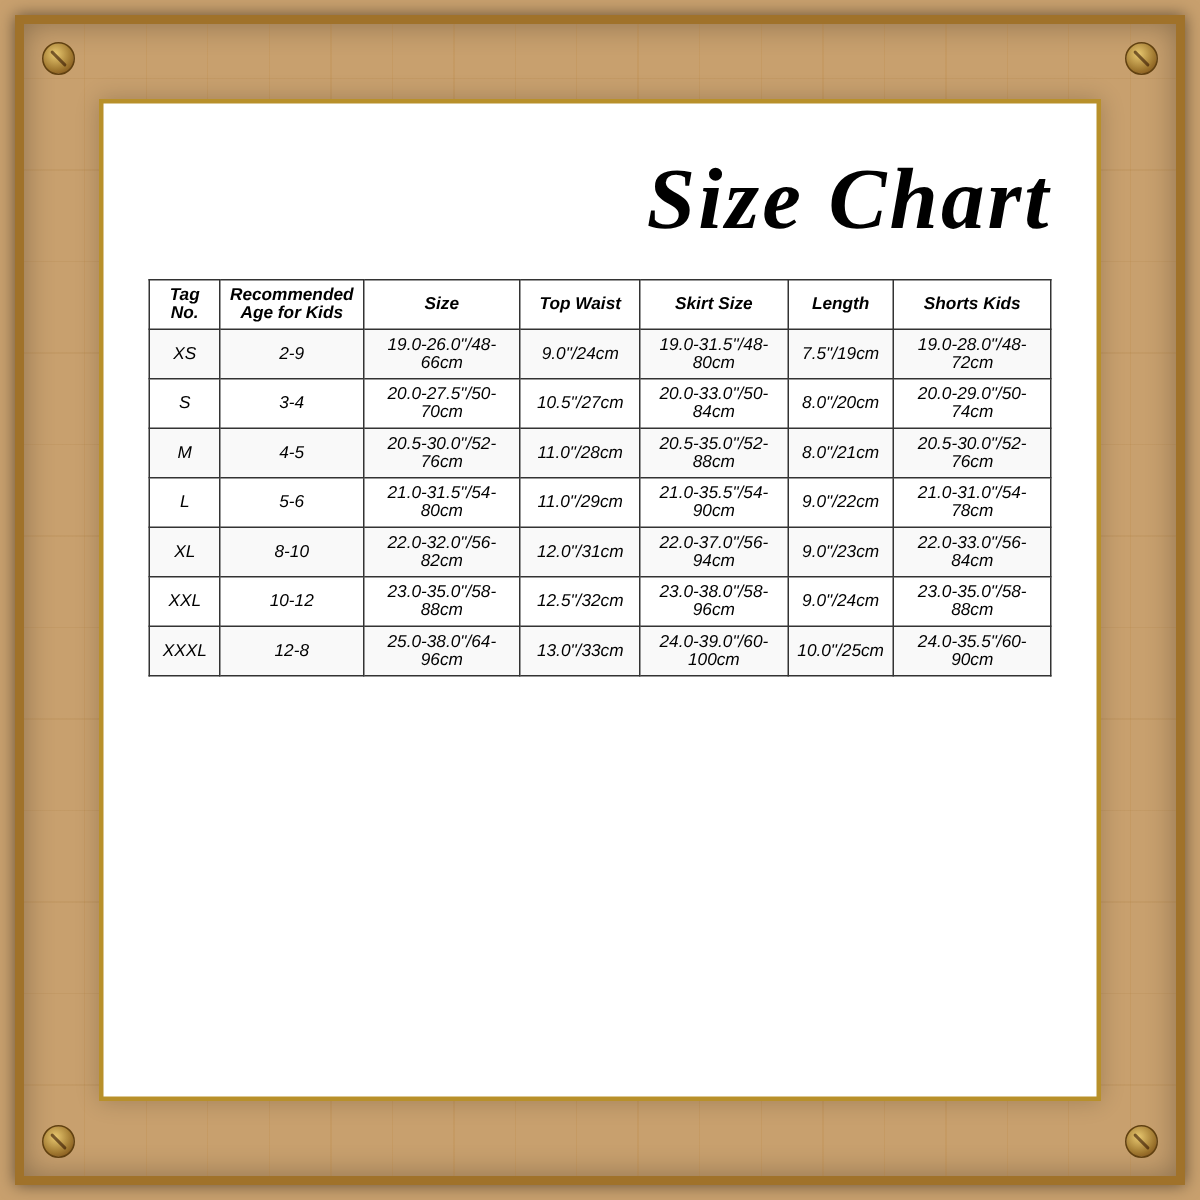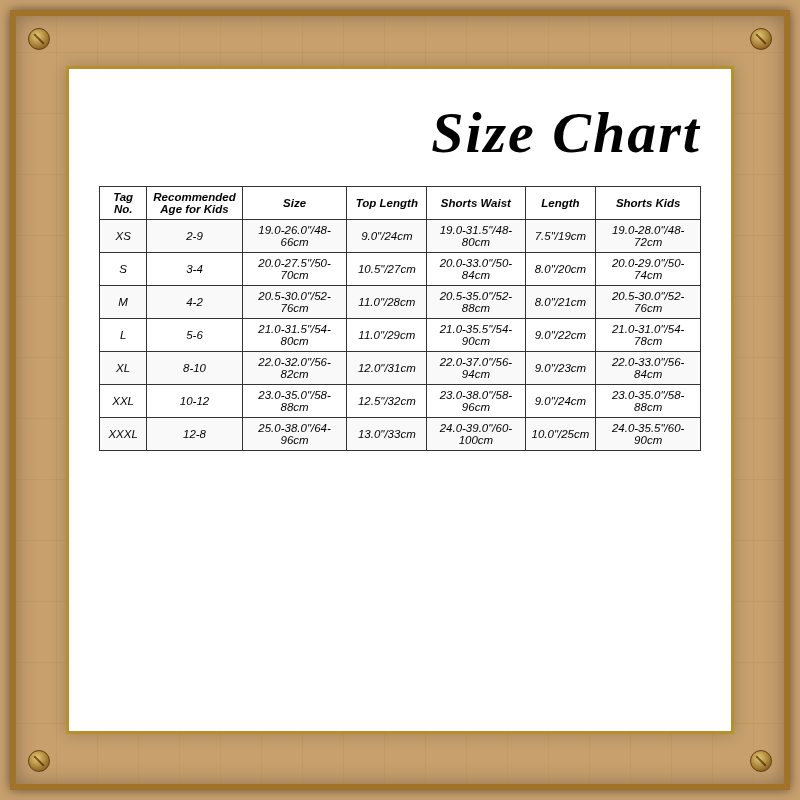--- a/index.html
+++ b/index.html
@@ -148,22 +148,22 @@
   <div class="frame-inner">
     <div class="content-area">
       <h1 class="title">Size Chart</h1>
 
       <table class="size-table">
         <thead>
           <tr>
             <th class="col-tag" rowspan="2">Tag No.</th>
             <th class="col-age">Recommended<br>Age for Kids</th>
             <th class="col-chest">Size</th>
-            <th class="col-toplength">Top Length</th>
-            <th class="col-skirtwaist">Shorts Waist</th>
+            <th class="col-toplength">Top Waist</th>
+            <th class="col-skirtwaist">Skirt Size</th>
             <th class="col-length">Length</th>
             <th class="col-shortswaist">Shorts Kids</th>
           </tr>
         </thead>
         <tbody id="table-body">
         <tr>
               <td>XS</td>
               <td>2-9</td>
               <td>19.0-26.0"/48-66cm</td>
               <td>9.0"/24cm</td>
@@ -175,21 +175,21 @@
               <td>S</td>
               <td>3-4</td>
               <td>20.0-27.5"/50-70cm</td>
               <td>10.5"/27cm</td>
               <td>20.0-33.0"/50-84cm</td>
               <td>8.0"/20cm</td>
               <td>20.0-29.0"/50-74cm</td>
             </tr>
             <tr>
               <td>M</td>
-              <td>4-2</td>
+              <td>4-5</td>
               <td>20.5-30.0"/52-76cm</td>
               <td>11.0"/28cm</td>
               <td>20.5-35.0"/52-88cm</td>
               <td>8.0"/21cm</td>
               <td>20.5-30.0"/52-76cm</td>
             </tr>
             <tr>
               <td>L</td>
               <td>5-6</td>
               <td>21.0-31.5"/54-80cm</td>

